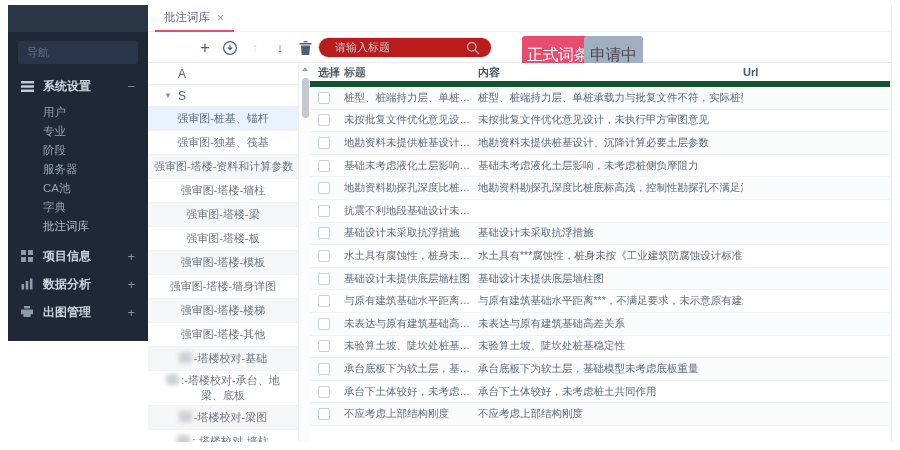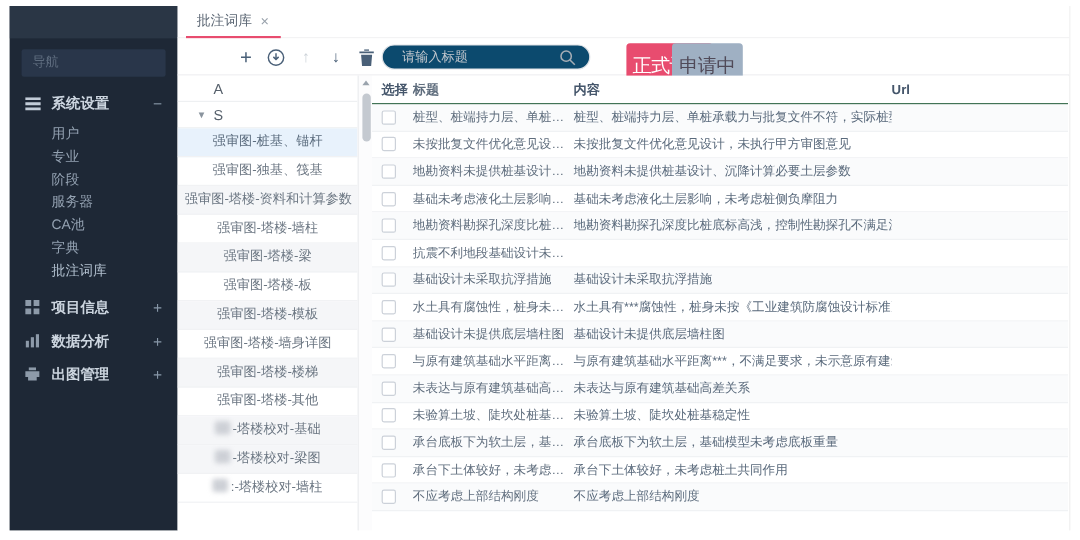--- a/index.html
+++ b/index.html
@@ -1,61 +1,61 @@
 <!DOCTYPE html>
 <html style="--accent: #e84c6f; --muted: #9fb0c3; --sidebar-bg: #1e2836; --sel: #e8f2fc;"><head>
 <meta charset="utf-8">
 <style>
 *{box-sizing:border-box;margin:0;padding:0;}
 html,body{width:900px;height:450px;overflow:hidden;}
 body{position:relative;background:#fff;font-family:"Liberation Sans",sans-serif;}
 .app{position:absolute;left:8px;top:5px;width:884px;height:437px;background:#fff;border-right:1px solid #efefef;}
 
-.sidebar{position:absolute;left:0;top:0;width:140px;height:437px;background:var(--sidebar-bg,#1e2836);overflow:hidden;}
+.sidebar{position:absolute;left:0;top:0;width:140px;height:336px;background:var(--sidebar-bg,#1e2836);overflow:hidden;}
 .logo-strip{height:27px;background:#2a3645;}
 .nav-search{margin:9px 10px 8px;height:23px;line-height:23px;background:#29364a;border-radius:2px;color:#5f6d7f;font-size:11px;padding:0 9px;cursor:text;}
 .menu-section{height:28px;display:flex;align-items:center;padding:0 13px;color:#ccd5df;font-size:12px;cursor:pointer;}
 .sec-icon{width:14px;height:12px;margin-right:8px;display:inline-flex;align-items:center;}
 .sec-label{flex:1;font-weight:bold;}
 .sec-toggle{color:#8796a7;font-size:13px;}
 .menu-sub{padding:3px 0 6px;}
 .menu-sub-item{height:19px;line-height:19px;padding-left:35px;color:#94a2b2;font-size:11.5px;cursor:pointer;white-space:nowrap;}
 .menu-sub-item.active{color:#b2c0cf;}
 
 .tabbar{position:absolute;left:140px;top:0;right:0;height:27px;background:#fff;border-bottom:1px solid #f1f1f2;}
 .tab{position:absolute;left:7px;top:0;height:27px;padding:0 10px 0 9px;display:flex;align-items:center;gap:7px;font-size:11.5px;color:#5d6875;border-bottom:2px solid var(--accent,#e84c6f);cursor:pointer;white-space:nowrap;}
 .tab-close{color:#98a1ab;font-size:12px;cursor:pointer;}
 
 .toolbar{position:absolute;left:140px;top:27px;right:0;height:31px;border-bottom:1px solid #ececee;background:#fff;}
 .tb-icons{position:absolute;left:49px;top:0;height:31px;display:flex;align-items:center;gap:9px;}
 .tb-btn{width:16px;height:17px;display:flex;align-items:center;justify-content:center;cursor:pointer;color:#4a6078;font-size:13px;font-weight:bold;}
 .tb-btn.plus{font-size:17px;font-weight:normal;}
 .tb-btn.disabled{color:#ccd2d8;cursor:default;}
-.search-pill{position:absolute;left:170px;top:5px;width:174px;height:21px;border:1px solid #dfe2e6;border-radius:11px;display:flex;align-items:center;padding:0 11px 0 16px;cursor:text;background:#0c4a6e;}
+.search-pill{position:absolute;left:170px;top:5px;width:174px;height:21px;border:1px solid #dfe2e6;border-radius:11px;display:flex;align-items:center;padding:0 11px 0 16px;cursor:text;background:#b91c1c;}
 .search-pill .ph{flex:1;font-size:11px;color:#c2c7cd;}
 .btn{position:absolute;top:4px;height:38px;border:none;border-radius:3px;font-size:16px;letter-spacing:-0.5px;cursor:pointer;font-family:inherit;}
 .btn-primary{left:374px;padding:0 5px;background:var(--accent,#e84c6f);color:#fff;}
-.btn-muted{left:412px;padding:0 6px;background:var(--muted,#9fb0c3);color:#504a58;}
+.btn-muted{left:436px;padding:0 6px;background:var(--muted,#9fb0c3);color:#504a58;}
 
 .cat-col{position:absolute;left:140px;top:58px;width:150px;height:379px;overflow:hidden;background:#fff;}
 .cat-header{height:22px;display:flex;align-items:center;padding-left:30px;font-size:12px;color:#57616c;border-bottom:1px solid #eef0f2;cursor:pointer;}
 .cat-header .arrow{font-size:8px;color:#8a949e;margin-right:6px;margin-left:-14px;}
 .cat-item{min-height:23px;line-height:23px;text-align:center;font-size:11px;color:#6b7682;border-bottom:1px solid #f1f2f4;cursor:pointer;padding:0 6px;white-space:nowrap;overflow:hidden;}
 .cat-item.alt{background:#f5f6f8;}
 .cat-item.sel{background:var(--sel,#e8f2fc);color:#5b6c7e;}
 .cat-item.wrap{white-space:normal;line-height:15px;padding:2px 12px;}
 .redact{display:inline-block;width:13px;height:11px;background:#cdd0d6;border-radius:2px;filter:blur(2px);vertical-align:-1px;margin-right:2px;}
 
 .vscroll{position:absolute;left:290px;top:58px;width:12px;height:379px;background:#fcfcfd;border-left:1px solid #ebedef;cursor:default;}
 .sb-up{height:13px;display:flex;align-items:center;justify-content:center;cursor:pointer;}
 .sb-up::after{content:"";border:3.5px solid transparent;border-bottom:4.5px solid #9aa3ad;margin-bottom:4px;}
 .sb-thumb{position:absolute;left:2.5px;top:15px;width:7px;height:40px;background:#c4c9d0;border-radius:3.5px;cursor:grab;}
 
 .table{position:absolute;left:302px;top:58px;right:1px;height:379px;overflow:hidden;font-size:10.5px;background:#fff;}
-.t-head{display:flex;height:24px;align-items:center;border-bottom:1px solid #14532d;color:#45566b;font-weight:bold;font-size:11px;}
+.t-head{display:flex;height:24px;align-items:center;border-bottom:6px solid #14532d;color:#45566b;font-weight:bold;font-size:11px;}
 .t-row{display:flex;height:22.6px;align-items:center;border-bottom:1px solid #f0f2f4;color:#5a6a7c;}
 .t-row.alt{background:#fafbfc;}
 .c-sel{width:34px;padding-left:8px;display:flex;align-items:center;}
 .c-title{width:134px;white-space:nowrap;overflow:hidden;text-overflow:ellipsis;padding-right:8px;color:#5f6d7d;}
 .c-content{width:265px;white-space:nowrap;overflow:hidden;padding-right:8px;}
 .c-url{flex:1;white-space:nowrap;overflow:hidden;}
 .cb{width:12px;height:12px;border:1px solid #ccd1d9;border-radius:2px;background:#fff;display:inline-block;cursor:pointer;}
 </style>
 </head>
 <body>
@@ -166,20 +166,21 @@
         <div class="cat-item"><span>强审图-独基、筏基</span></div>
         <div class="cat-item alt"><span>强审图-塔楼-资料和计算参数</span></div>
         <div class="cat-item"><span>强审图-塔楼-墙柱</span></div>
         <div class="cat-item alt"><span>强审图-塔楼-梁</span></div>
         <div class="cat-item"><span>强审图-塔楼-板</span></div>
         <div class="cat-item alt"><span>强审图-塔楼-模板</span></div>
         <div class="cat-item"><span>强审图-塔楼-墙身详图</span></div>
         <div class="cat-item alt"><span>强审图-塔楼-楼梯</span></div>
         <div class="cat-item"><span>强审图-塔楼-其他</span></div>
         <div class="cat-item alt"><span class="redact"></span><span>-塔楼校对-基础</span></div>
+        <div class="cat-item wrap"><span class="redact"></span><span>:-塔楼校对-承台、地梁、底板</span></div>
         <div class="cat-item alt"><span class="redact"></span><span>-塔楼校对-梁图</span></div>
         <div class="cat-item"><span class="redact"></span><span>:-塔楼校对-墙柱</span></div>
       </div>
   </div>
 
   <div class="vscroll">
     <div class="sb-up"></div>
     <div class="sb-thumb"></div>
   </div>
 

